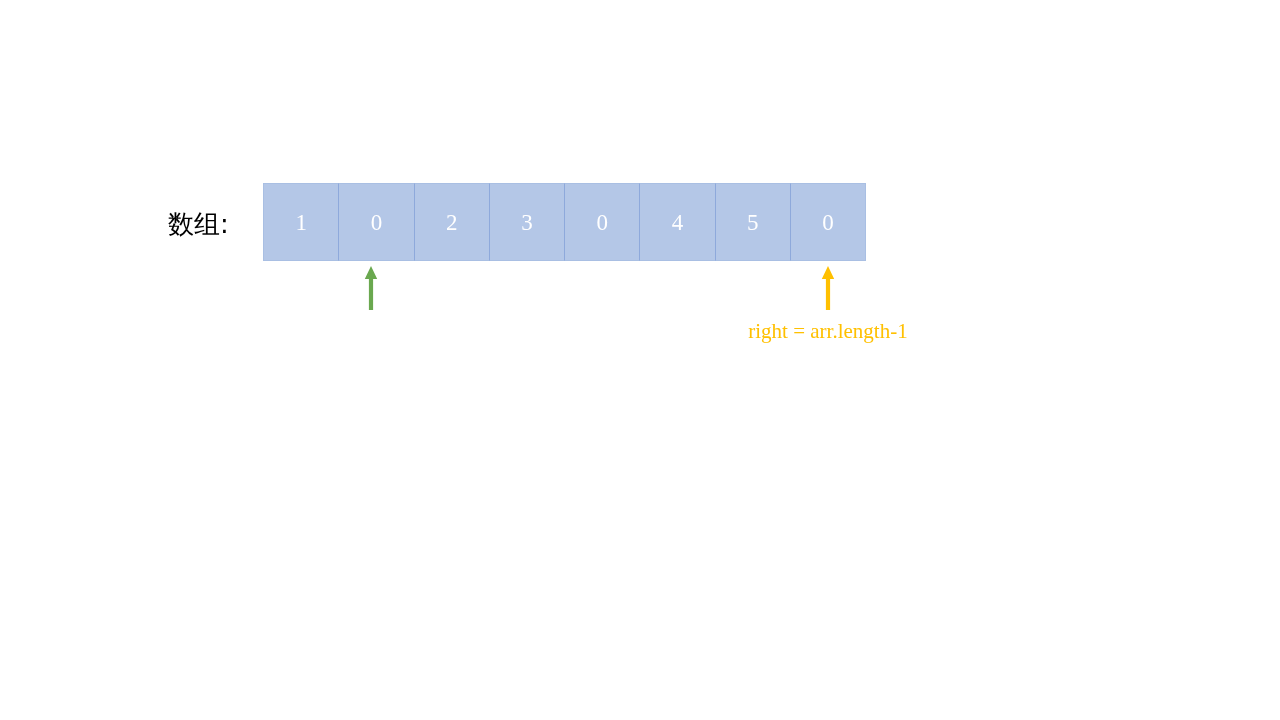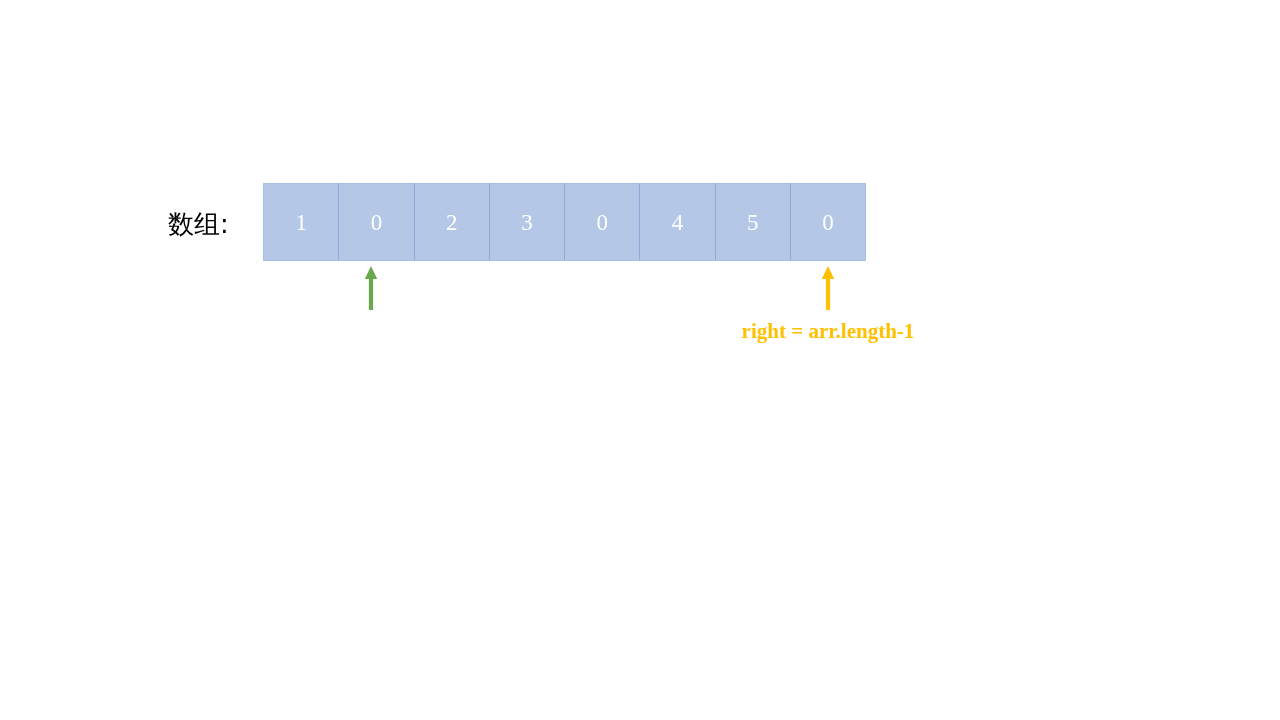--- a/index.html
+++ b/index.html
@@ -108,21 +108,21 @@
   }
   .pointer .pointer-label {
     margin-top: 8px;
     font-family: "Liberation Serif", "DejaVu Serif", serif;
     font-size: 21px;
     line-height: 26px;
     white-space: nowrap;
   }
 
   #pointer-left  { left: 371px; }
-  #pointer-right { left: 828px; font-weight: bold; }
+  #pointer-right { left: 828px; }
 
   #pointer-left  .pointer-label { color: #6aa84f; }
   #pointer-right .pointer-label { color: #ffc000; }
 </style>
 </head>
 <body>
 
 <div id="stage">
 
   <div id="array-caption">数组:</div>

